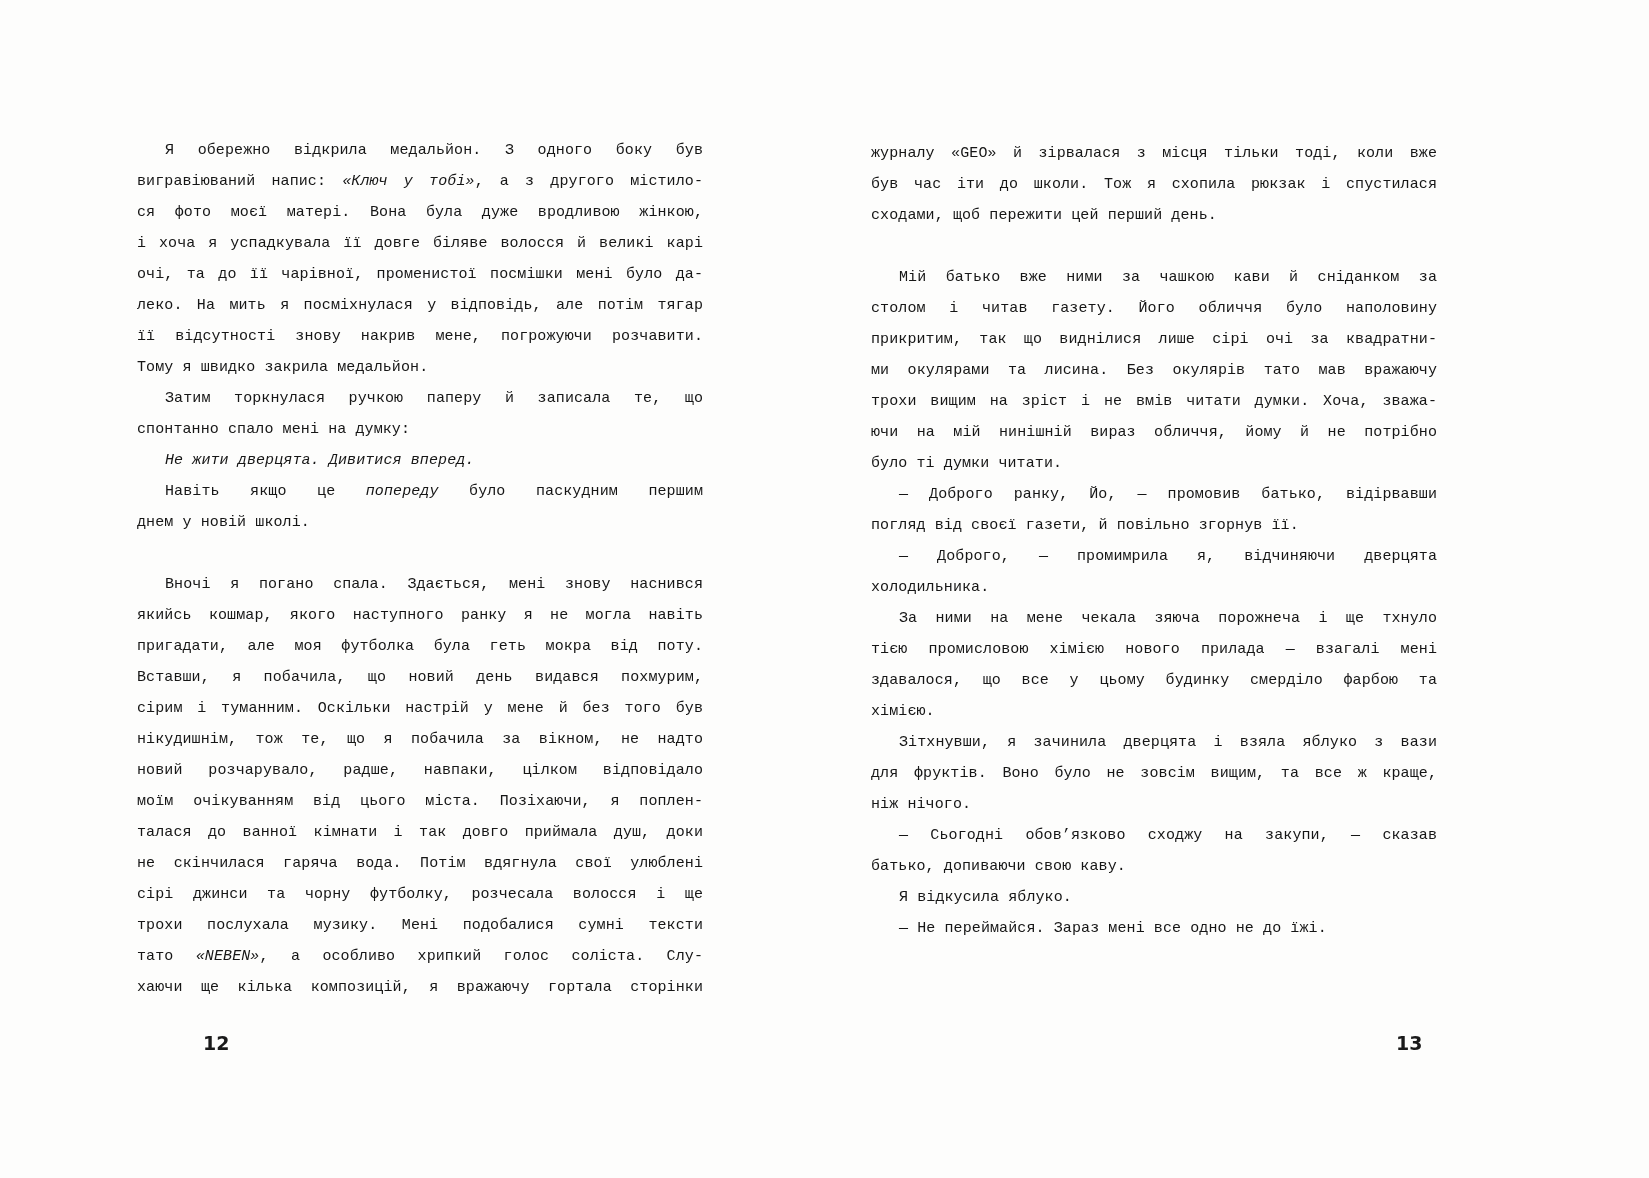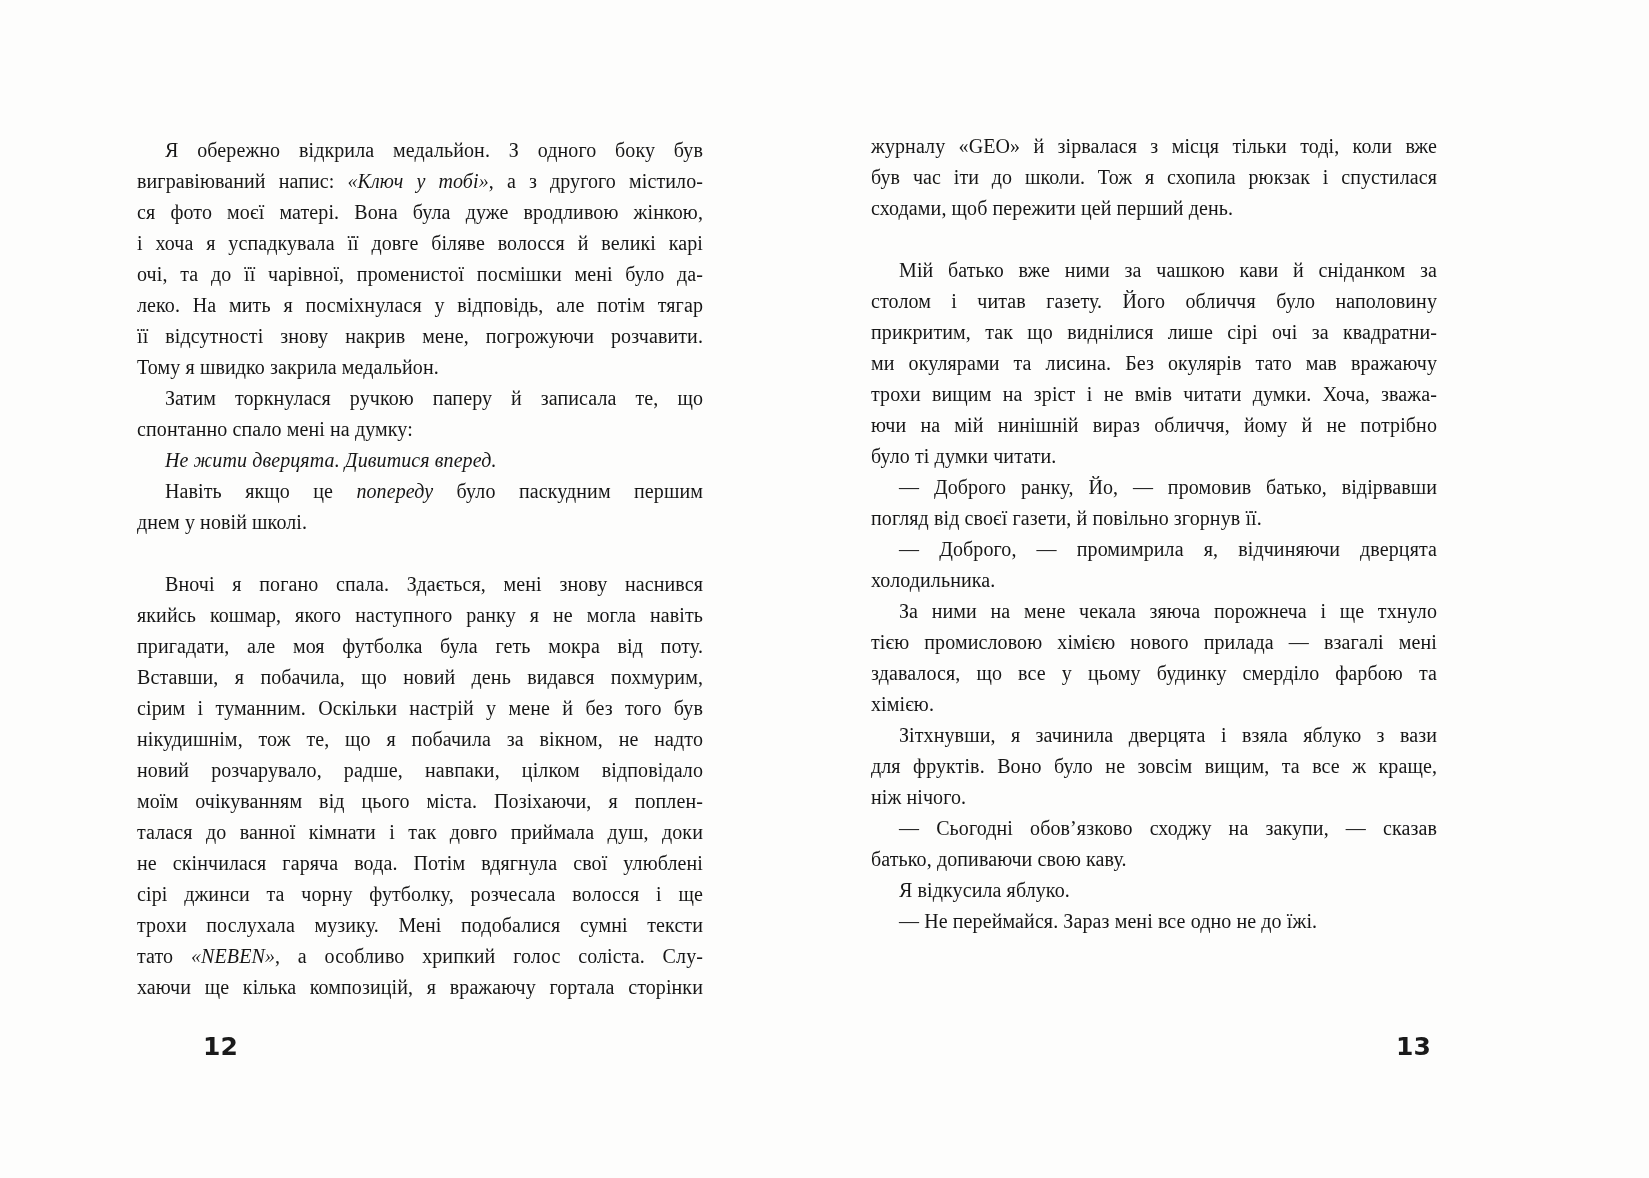--- a/index.html
+++ b/index.html
@@ -16,42 +16,43 @@
     height: 1178px;
     background: #fdfdfc;
     font-family: "Liberation Serif", "DejaVu Serif", serif;
     color: #161616;
   }
   .text-column {
     position: absolute;
     width: 566px;
   }
   .col-left  { left: 137px; top: 135px; }
-  .col-right { left: 871px; top: 131px; }
+  .col-right { left: 871px; top: 138px; }
   .line {
     height: 31px;
     line-height: 31px;
-    font-size: 20px;
+    font-size: 15px;
     white-space: normal;
     letter-spacing: 0.1px;
+    font-family: Liberation Mono, monospace;
   }
   .line.just {
     text-align: justify;
     text-align-last: justify;
     text-justify: inter-word;
   }
   .line.ind { text-indent: 28px; }
   .line.gap { margin-top: 31px; }
   .it { font-style: italic; }
   .page-number {
     position: absolute;
     top: 1032px;
     font-family: "DejaVu Sans", "Liberation Sans", sans-serif;
     font-weight: bold;
-    font-size: 25px;
+    font-size: 19px;
     color: #1a1a1a;
   }
   .pn-left  { left: 203px; }
   .pn-right { left: 1396px; }
 </style>
 </head>
 <body>
 
 <div class="spread">
 

